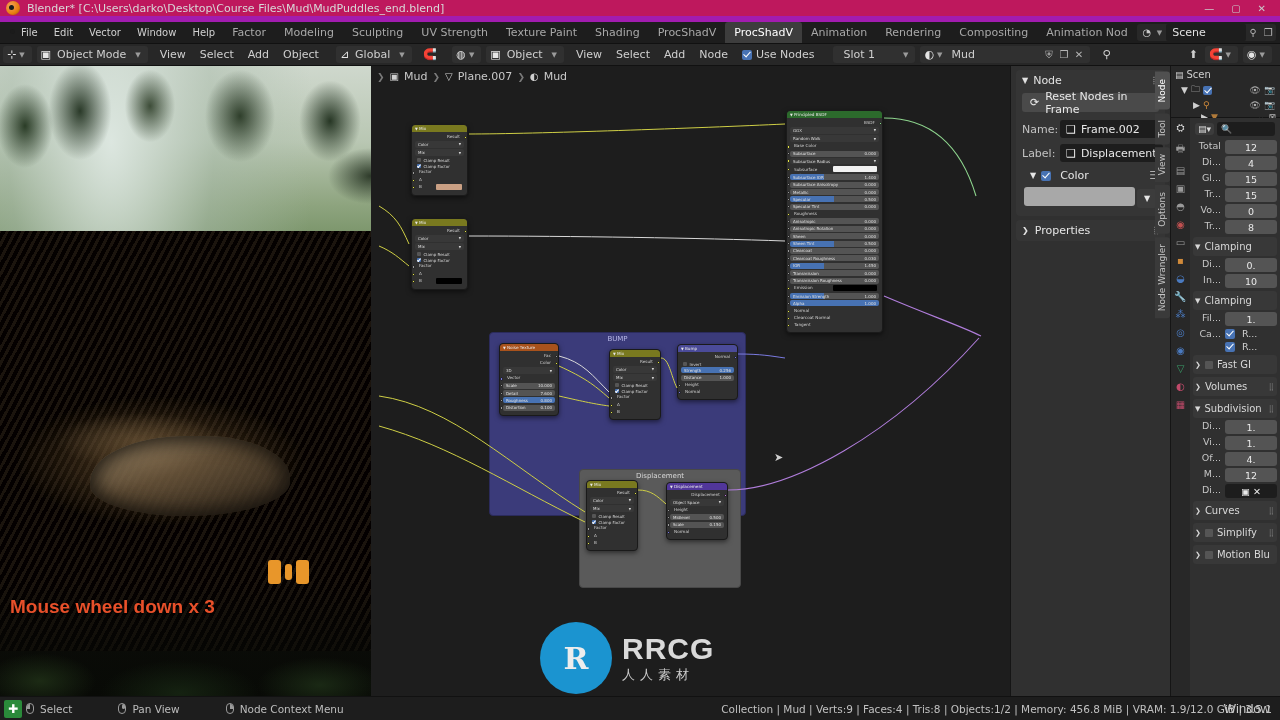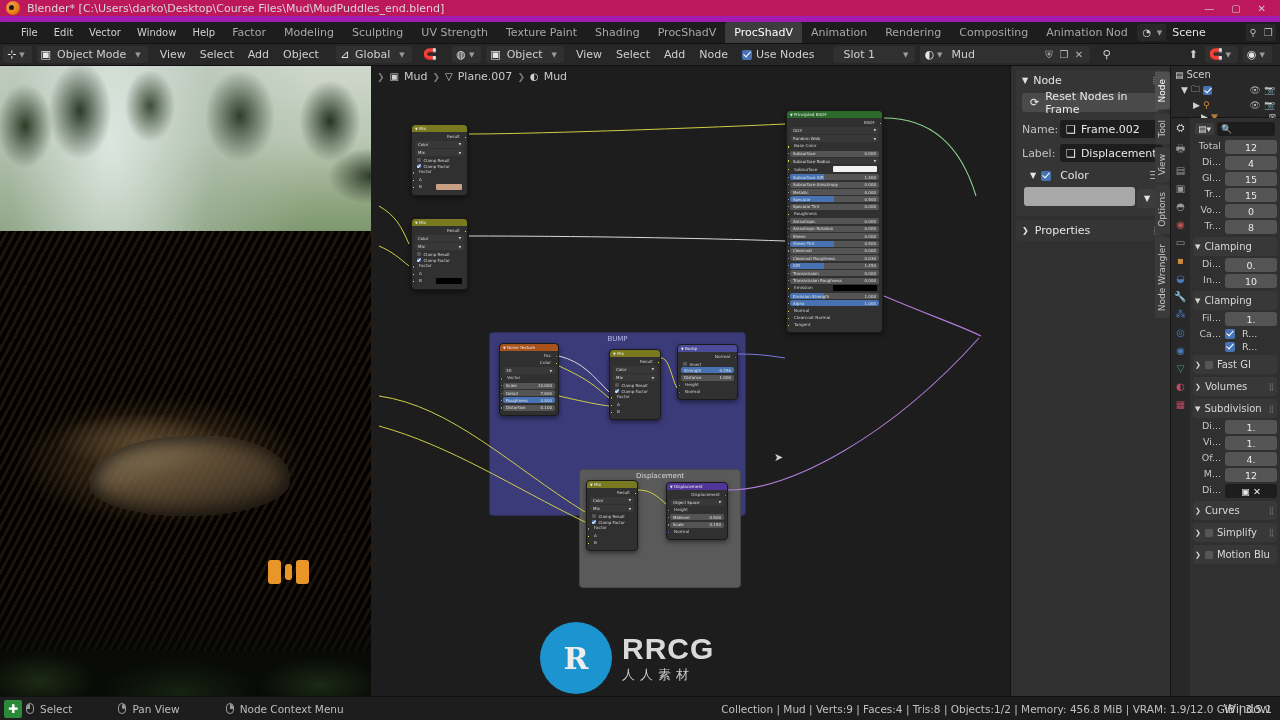--- a/index.html
+++ b/index.html
@@ -339,20 +339,21 @@
     <div class="vp-sky"></div>
     <div class="vp-trees"></div>
     <div class="vp-rock"></div>
     <div class="vp-puddle"></div>
     <div class="vp-bottom-veg"></div>
     <div class="mouse-ind">
       <i></i>
         <i class="mid"></i>
         <i></i>
     </div>
+    <div class="vp-overlay-text">Mouse wheel down x 3</div>
   </div>
 
   <div class="nodeeditor">
     <div class="ne-breadcrumb">
       <span class="bc-sep">❯</span>
       <span class="bc-ico">▣</span>
       <span>Mud</span>
       <span class="bc-sep">❯</span>
       <span class="bc-ico">▽</span>
       <span>Plane.007</span>

